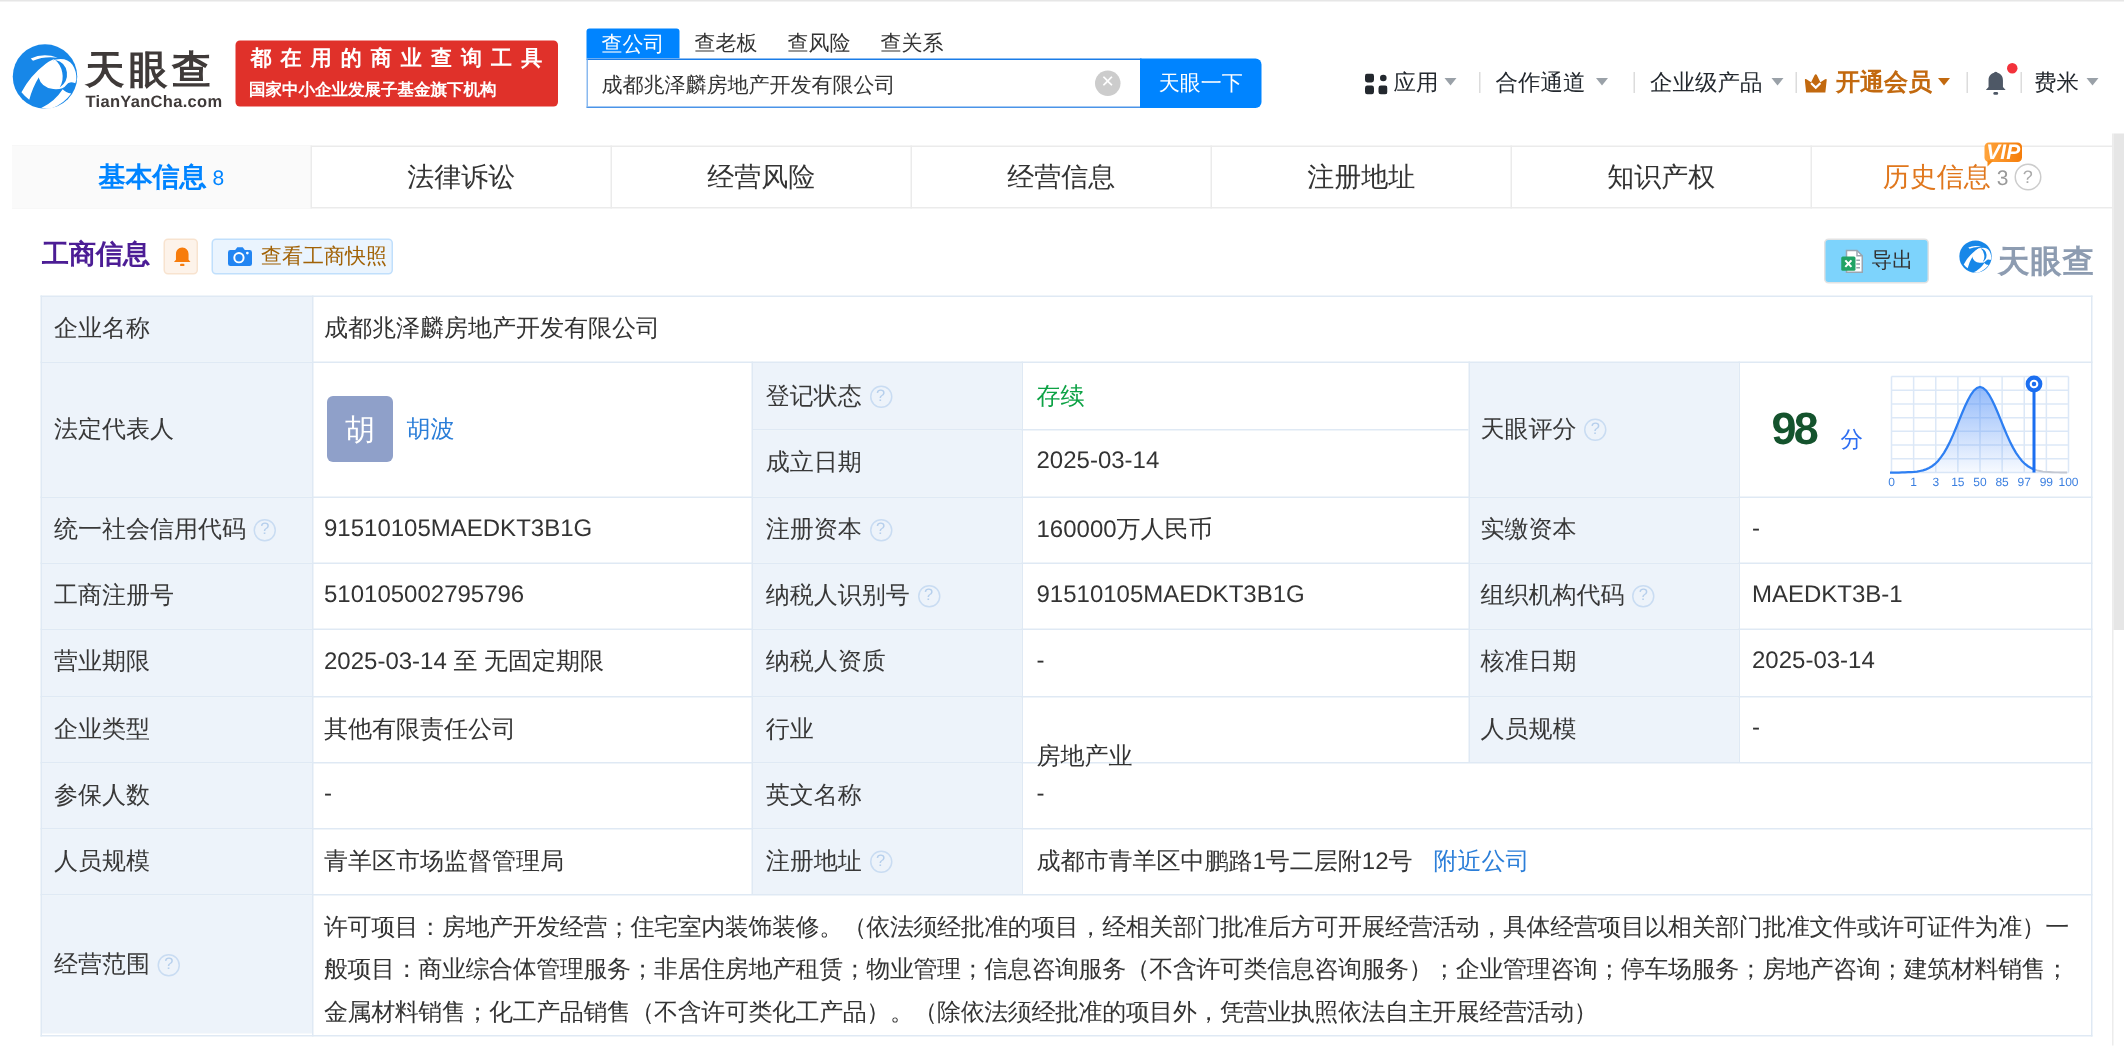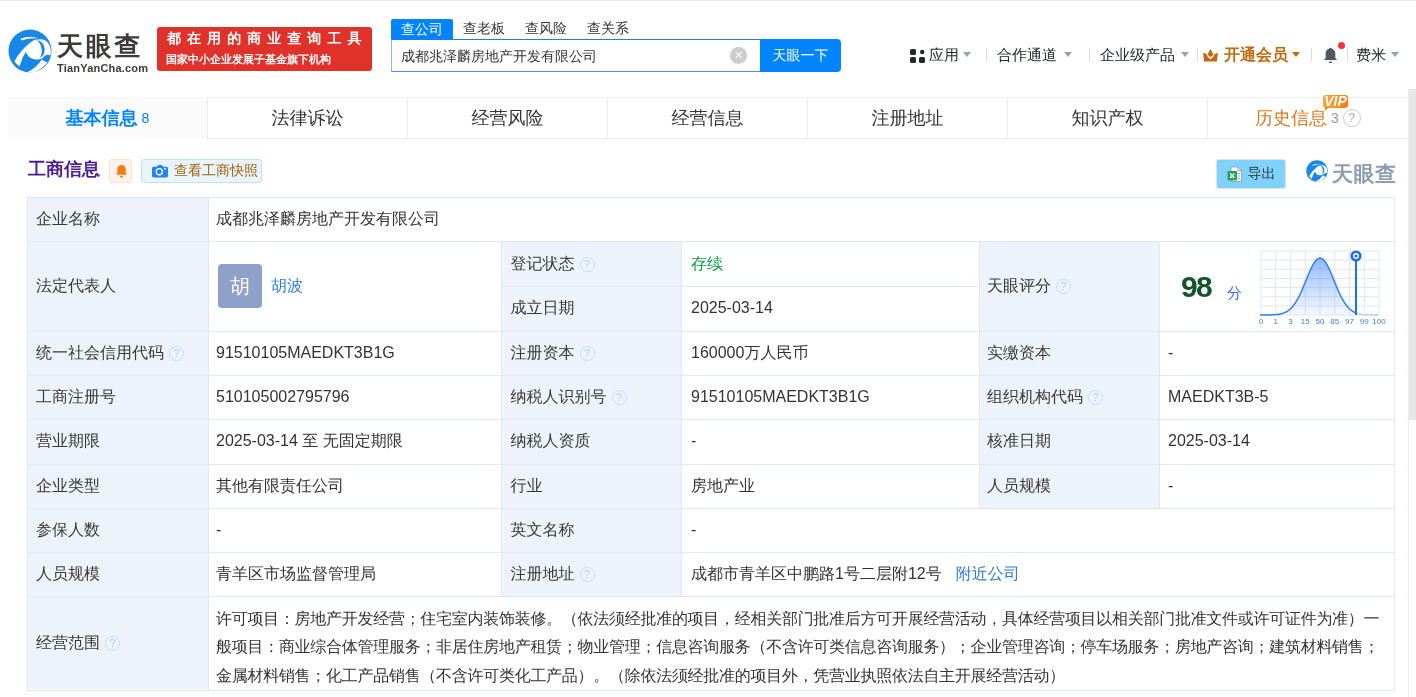--- a/index.html
+++ b/index.html
@@ -226,31 +226,31 @@
     <div class="val" style="left:216px;top:337px;height:32px;">91510105MAEDKT3B1G</div>
     <div class="lbl" style="left:510.5px;top:337px;height:32px">注册资本<span class="qm">?</span></div>
     <div class="val" style="left:691px;top:337px;height:32px;">160000万人民币</div>
     <div class="lbl" style="left:987px;top:337px;height:32px">实缴资本</div>
     <div class="val" style="left:1168px;top:337px;height:32px;">-</div>
     <div class="lbl" style="left:36px;top:381px;height:32px">工商注册号</div>
     <div class="val" style="left:216px;top:381px;height:32px;">510105002795796</div>
     <div class="lbl" style="left:510.5px;top:381px;height:32px">纳税人识别号<span class="qm">?</span></div>
     <div class="val" style="left:691px;top:381px;height:32px;">91510105MAEDKT3B1G</div>
     <div class="lbl" style="left:987px;top:381px;height:32px">组织机构代码<span class="qm">?</span></div>
-    <div class="val" style="left:1168px;top:381px;height:32px;">MAEDKT3B-5</div>
+    <div class="val" style="left:1168px;top:381px;height:32px;">MAEDKT3B-1</div>
     <div class="lbl" style="left:36px;top:425px;height:32px">营业期限</div>
     <div class="val" style="left:216px;top:425px;height:32px;">2025-03-14 至 无固定期限</div>
     <div class="lbl" style="left:510.5px;top:425px;height:32px">纳税人资质</div>
     <div class="val" style="left:691px;top:425px;height:32px;">-</div>
     <div class="lbl" style="left:987px;top:425px;height:32px">核准日期</div>
     <div class="val" style="left:1168px;top:425px;height:32px;">2025-03-14</div>
     <div class="lbl" style="left:36px;top:470px;height:32px">企业类型</div>
     <div class="val" style="left:216px;top:470px;height:32px;">其他有限责任公司</div>
     <div class="lbl" style="left:510.5px;top:470px;height:32px">行业</div>
-    <div class="val" style="left:691px;top:470px;height:32px;">房地产业</div>
+    <div class="val" style="left:691px;top:488px;height:32px;">房地产业</div>
     <div class="lbl" style="left:987px;top:470px;height:32px">人员规模</div>
     <div class="val" style="left:1168px;top:470px;height:32px;">-</div>
     <div class="lbl" style="left:36px;top:514px;height:32px">参保人数</div>
     <div class="val" style="left:216px;top:514px;height:32px;">-</div>
     <div class="lbl" style="left:510.5px;top:514px;height:32px">英文名称</div>
     <div class="val" style="left:691px;top:514px;height:32px;">-</div>
     <div class="lbl" style="left:36px;top:558px;height:32px">人员规模</div>
     <div class="val" style="left:216px;top:558px;height:32px;">青羊区市场监督管理局</div>
     <div class="lbl" style="left:510.5px;top:558px;height:32px">注册地址<span class="qm">?</span></div>
     <div class="val" style="left:691px;top:558px;height:32px;">成都市青羊区中鹏路1号二层附12号<span style="color:#2b7ed8;margin-left:14px">附近公司</span></div>

